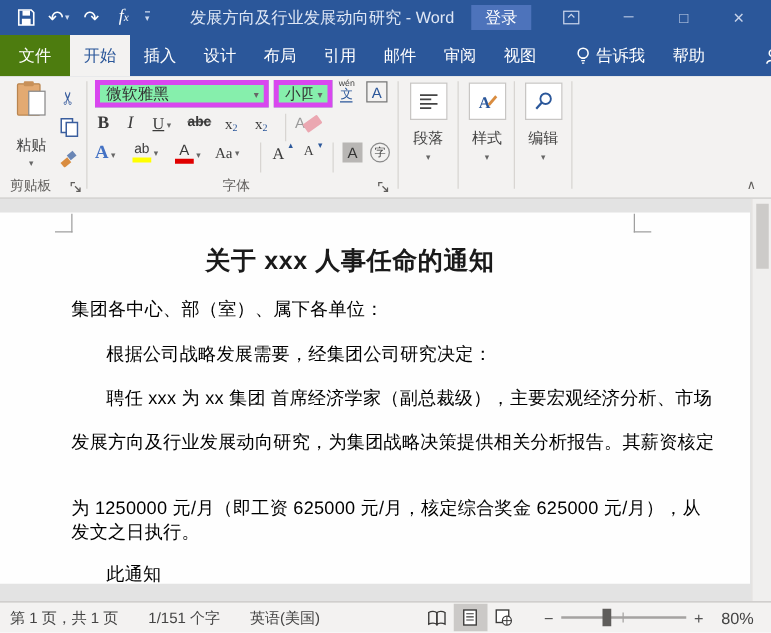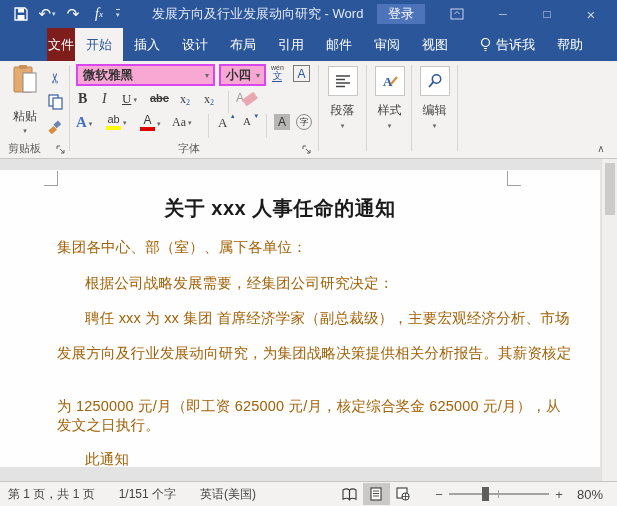--- a/index.html
+++ b/index.html
@@ -25,42 +25,42 @@
             justify-content:center; color:#c7d3ea; font-size:13px; }
   .w-ribbonopt { left:440px; }
   .w-min { left:486px; font-size:11px; }
   .w-max { left:530px; font-size:12px; }
   .w-close { left:574px; font-size:15px; }
 
   
   .tabrow { position:absolute; left:0; top:28px; width:617px; height:33px; background:#2b579a;
             display:flex; align-items:stretch; font-size:13px; }
   .tab { display:flex; align-items:center; padding:0 11px; color:#fff; white-space:nowrap; }
-  .tab-file { padding:0 1px; background:#7f1d1d;margin-left:47px; }
+  .tab-file { padding:0 15px; background:#4d7c0f; }
   .tab-active { background:#f3f2f1; color:#2b579a; }
   .tab-icon-cluster { display:flex; align-items:center; margin-left:10px; color:#fff; }
   .tab-share { margin-left:26px; margin-right:112px; }
   .ticon { display:inline-flex; margin-right:5px; }
 
   
   .ribbon { position:absolute; left:0; top:61px; width:617px; height:98px; background:#f3f2f1;
             border-bottom:1px solid #c9c7c5; font-size:12px; color:#444; }
   .vsep { position:absolute; top:4px; height:86px; width:1px; background:#d8d5d2; }
   .grp-label { position:absolute; top:80px; height:16px; font-size:11px; color:#605e5c; }
   .launcher { position:absolute; top:83px; width:10px; height:10px; }
 
   .paste-btn { position:absolute; left:4px; top:3px; width:42px; height:74px; display:flex;
                flex-direction:column; align-items:center; }
   .paste-btn .plabel { margin-top:14px; font-size:12px; }
   .paste-btn .pcaret { font-size:7px; color:#666; margin-top:2px; }
   .sbtn { position:absolute; width:22px; height:22px; display:flex; align-items:center; justify-content:center; }
   .scissors { transform:rotate(-90deg); color:#3a5e9e; font-size:14px; }
 
-  .combo { position:absolute; background:#f9a8d4; border:2px solid #d946ef; display:flex; align-items:center;
-           font-size:12.5px; color:#333;font-weight:bold; }
+  .combo { position:absolute; background:#86efac; border:4px solid #d946ef; display:flex; align-items:center;
+           font-size:12.5px; color:#333; }
   .combo .cname { flex:1; padding-left:5px; white-space:nowrap; overflow:hidden; }
   .combo .ccaret { font-size:8px; color:#666; padding:0 4px; }
   .fbtn { position:absolute; display:flex; align-items:flex-end; justify-content:center; color:#3b3b3b; }
   .fbtn .bcaret { font-size:7px; color:#666; margin-left:2px; margin-bottom:3px; }
   .b-bold { font-weight:bold; font-size:14px; font-family:"Liberation Serif",serif; }
   .b-italic { font-style:italic; font-size:14px; font-family:"Liberation Serif",serif; }
   .b-under { text-decoration:underline; font-size:13px; font-family:"Liberation Serif",serif; }
   .b-strike { text-decoration:line-through; font-size:11px;font-weight:bold; }
   .b-subsup { font-size:12px; font-family:"Liberation Serif",serif; }
   .b-subsup sub,.b-subsup sup { font-size:8px; color:#2b579a; }
@@ -92,21 +92,21 @@
   .cgrp .ccaret2 { margin-top:3px; font-size:7px; color:#666; }
   .collapse-ribbon { position:absolute; left:592px; top:80px; width:18px; height:14px; color:#605e5c;
                      font-size:10px; display:flex; align-items:center; justify-content:center; }
 
   
   .docarea { position:absolute; left:0; top:159px; width:617px; height:322px; background:#e3e3e3; overflow:hidden; }
   .page { position:absolute; left:0; top:11px; width:600px; height:297px; background:#fefefe; }
   .crop { position:absolute; background:#9f9f9f; }
   .doc-title { position:absolute; left:0; top:36px; width:560px; text-align:center; font-size:20px;
                font-weight:bold; color:#1a1a1a; letter-spacing:0.5px; }
-  .docline { position:absolute; left:57px; width:470px; font-size:14.5px; color:#a16207;
+  .docline { position:absolute; left:57px; width:470px; font-size:14.5px; color:#000000;
              white-space:nowrap; letter-spacing:0.2px; }
   .docline.indent { left:85px; }
   .vscroll { position:absolute; left:601px; top:0; width:16px; height:322px; background:#f0efee;
              border-left:1px solid #e2e0de; }
   .vthumb { position:absolute; left:3px; top:4px; width:10px; height:52px; background:#cdcbc9; }
 
   
   .statusbar { position:absolute; left:0; top:481px; width:617px; height:25px; background:#f3f2f1;
                border-top:1px solid #c6c4c2; display:flex; align-items:center; font-size:12px; color:#444; }
   .st-left { display:flex; align-items:center; gap:24px; padding-left:8px; }

